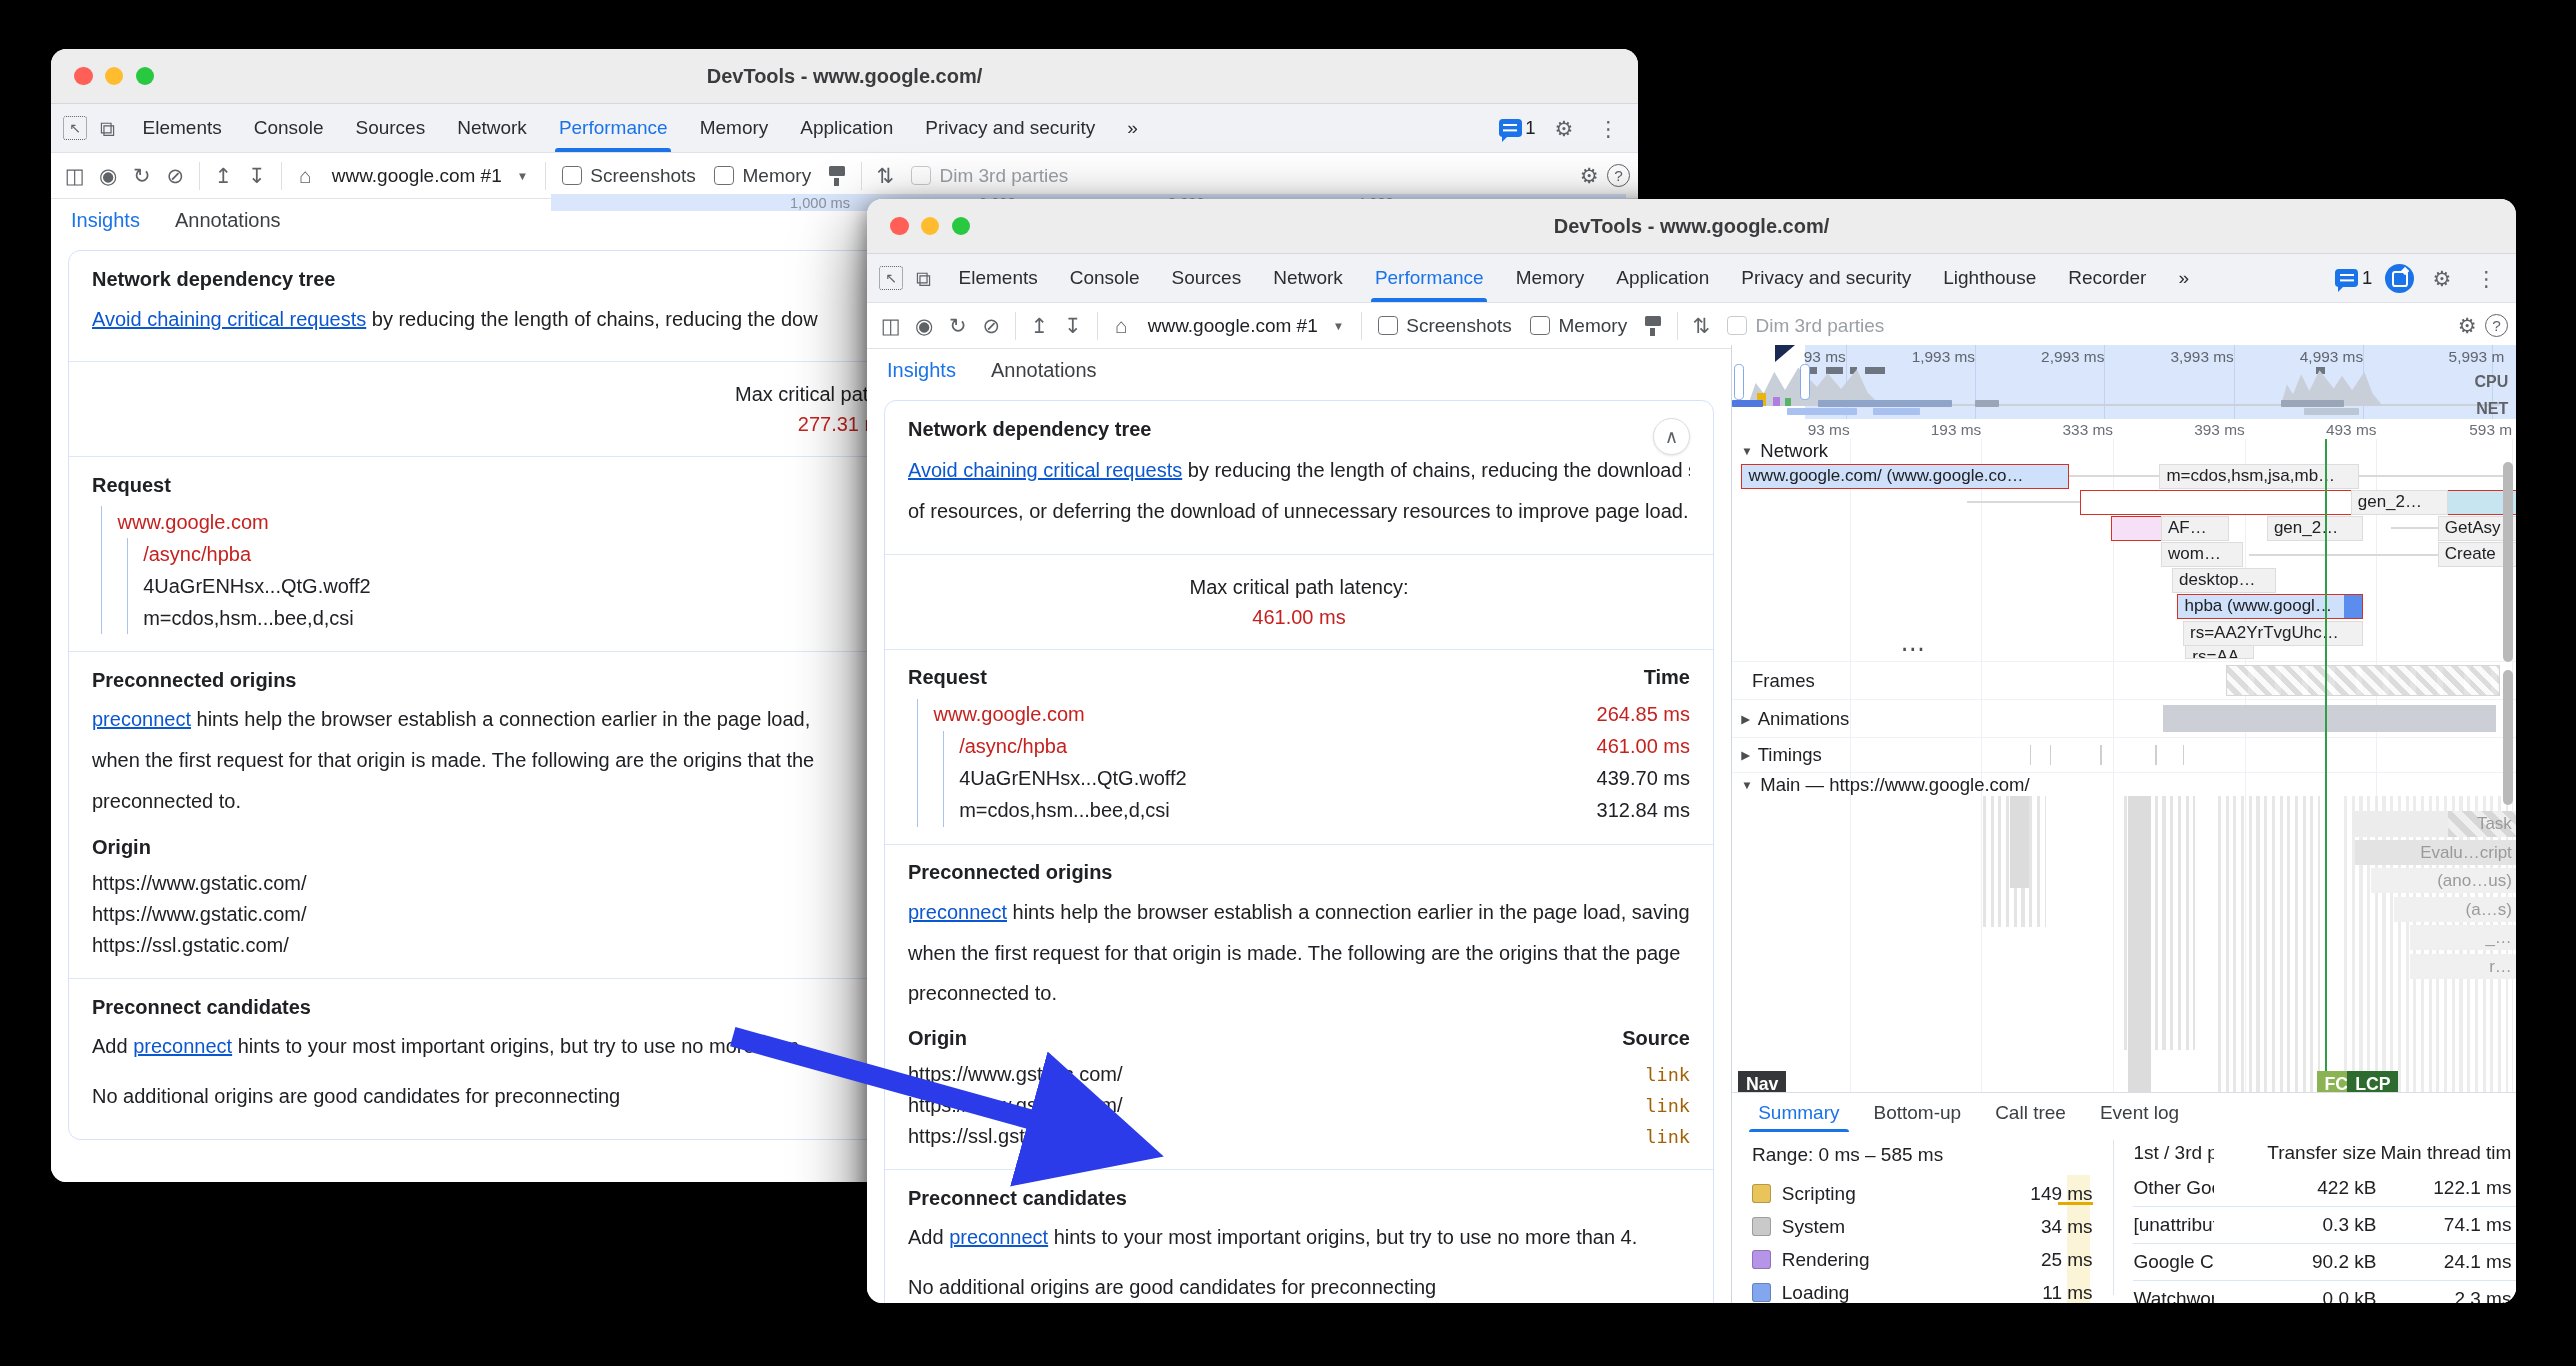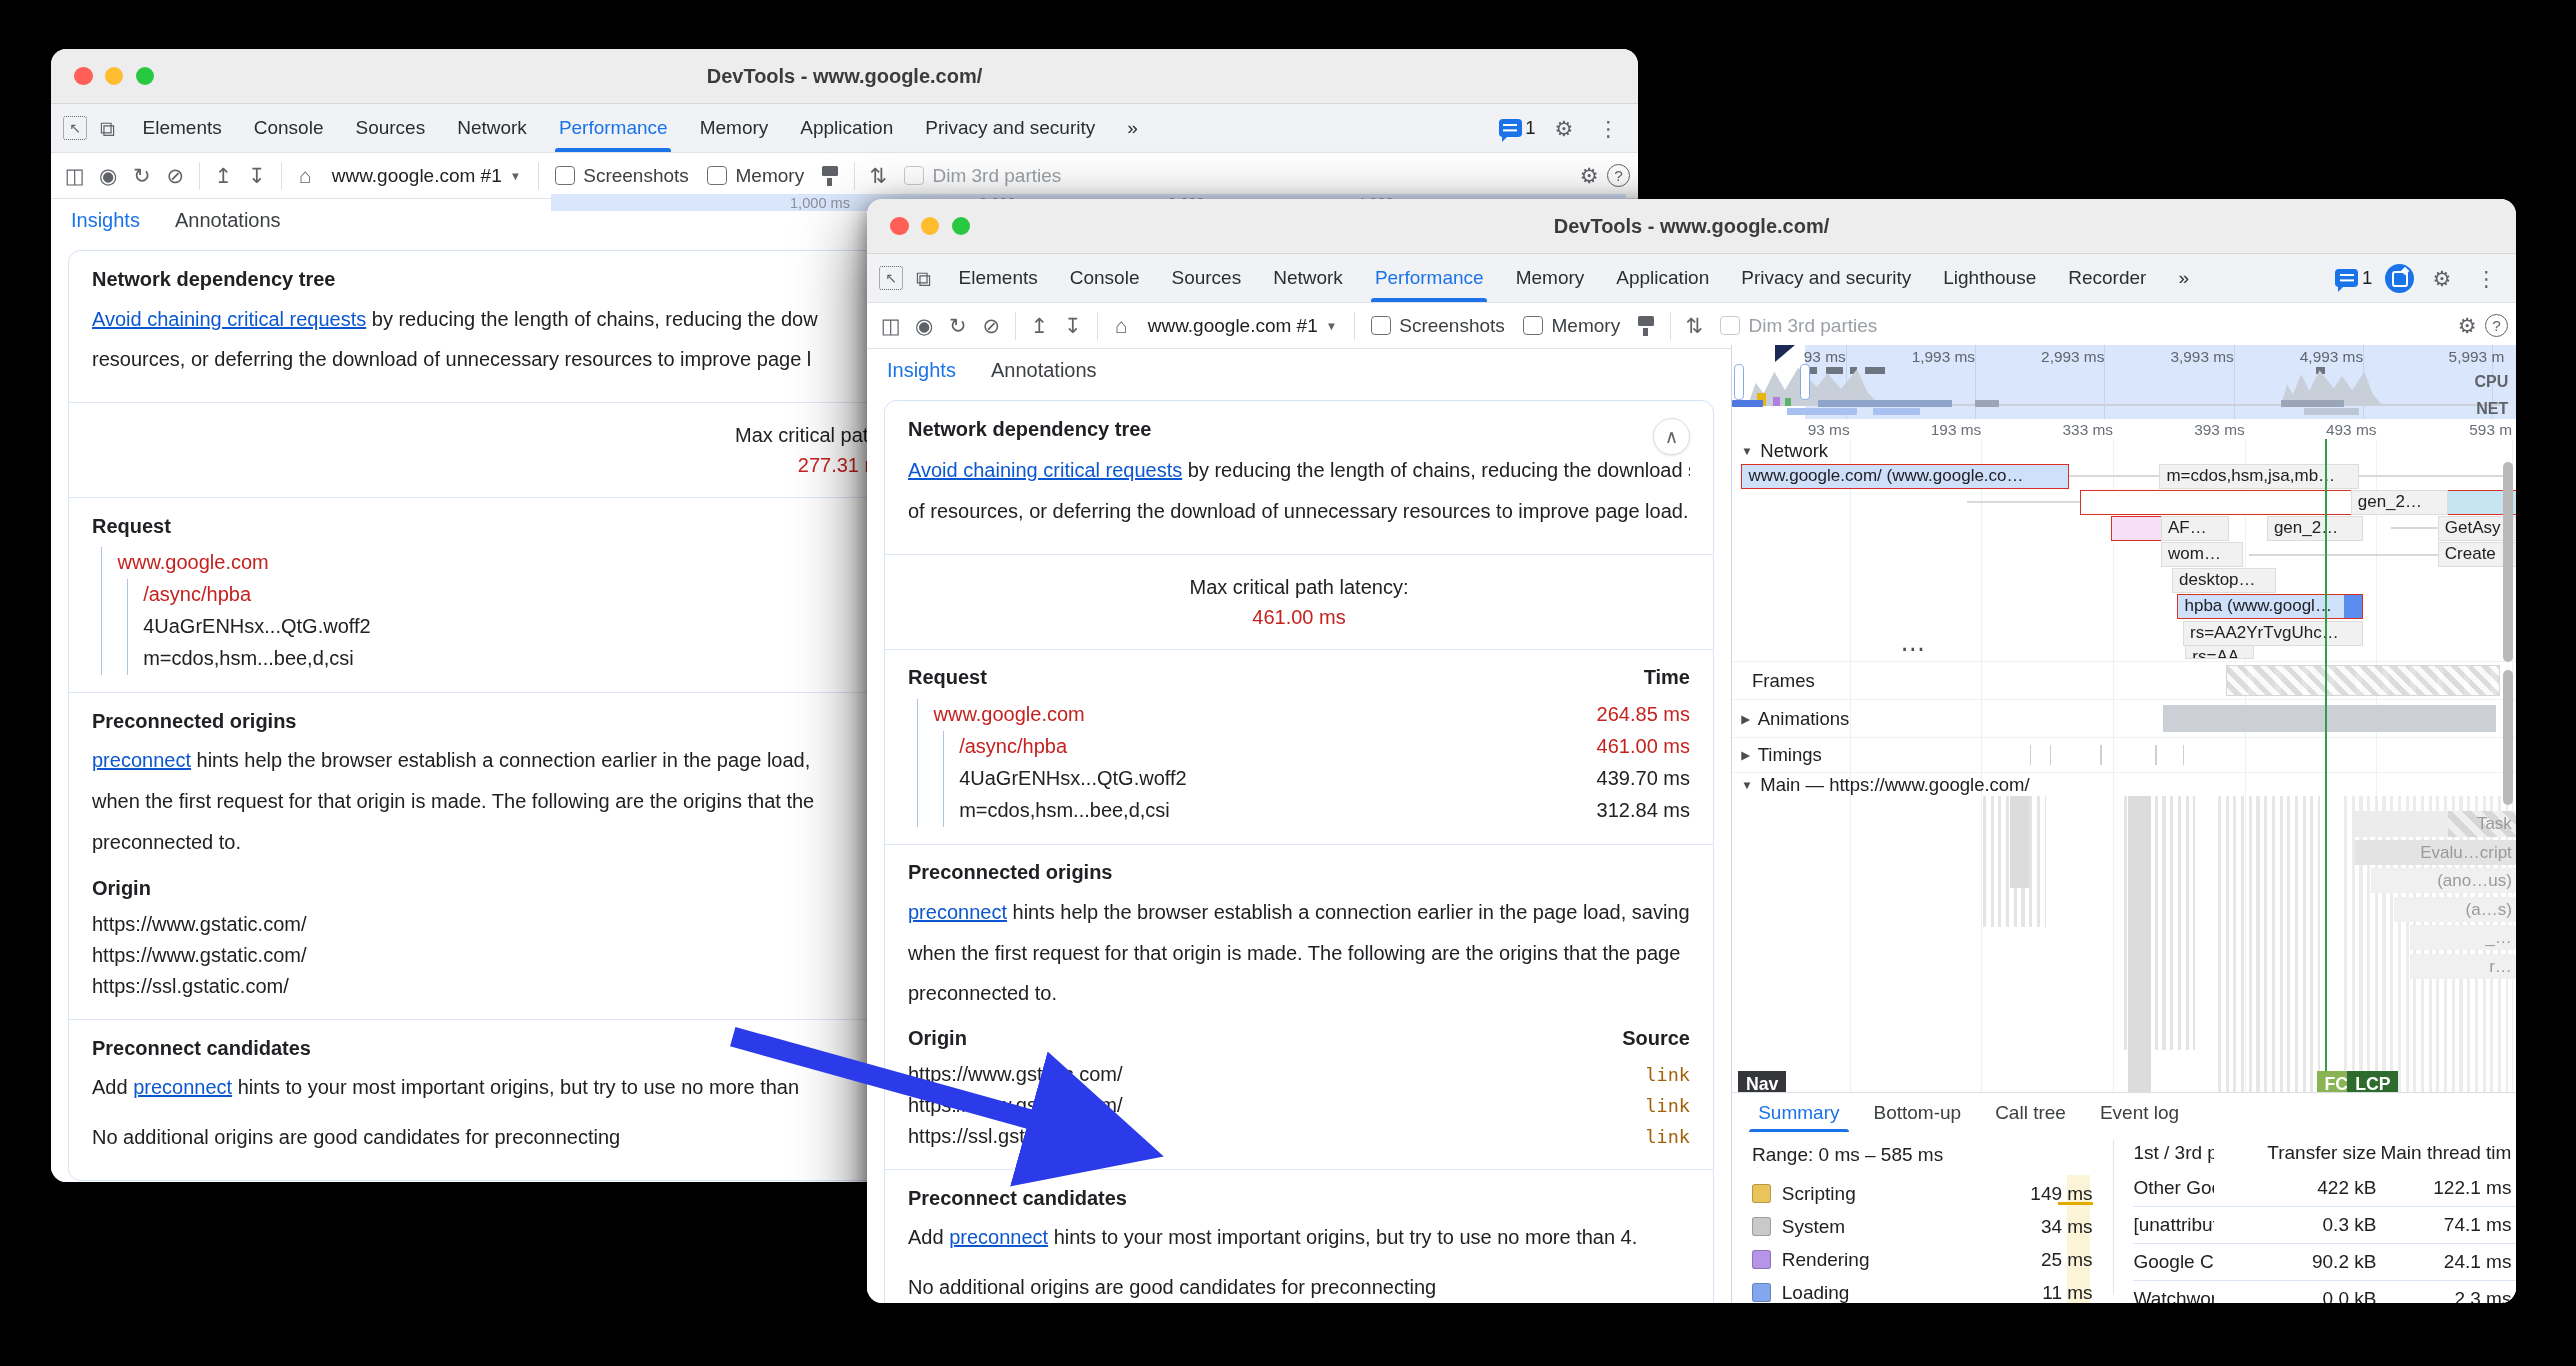--- a/index.html
+++ b/index.html
@@ -31,21 +31,21 @@
   .bubble i{position:absolute;left:4.6px;right:4.6px;top:4.6px;height:2.3px;background:#fff;
             box-shadow:0 5.4px 0 #fff;}
   .ai-circ{width:29px;height:29px;border-radius:50%;background:#1a73e8;position:relative;}
   .ai-circ::before{content:"";position:absolute;left:7px;top:7px;width:12.3px;height:12.3px;
                    border:2.3px solid #fff;border-radius:3.1px;}
   .ai-circ::after{content:"";position:absolute;right:5.4px;top:4.6px;width:6.2px;height:6.2px;
                   background:#fff;transform:rotate(45deg);}
   .toolbar{height:45px;background:#fff;border-bottom:0.8px solid #e0e3e8;display:flex;
            align-items:center;padding:0 7.7px;gap:1.5px;font-size:19px;color:#3c4043;}
   .sep{width:0.8px;height:28px;background:#dcdfe4;margin:0 6.2px;}
-  .select{display:flex;align-items:center;gap:8px;padding:0 9.2px;color:#202124;}
+  .select{display:flex;align-items:center;gap:15px;padding:0 9.2px;color:#202124;}
   .caret{font-size:11.5px;color:#5f6368;}
   .check{display:flex;align-items:center;gap:8.5px;padding:0 8.5px;}
   .cb{width:17.7px;height:17.7px;border:1.5px solid #6b6f73;border-radius:3.8px;background:#fff;}
   .check.disabled{color:#9aa0a6;}
   .check.disabled .cb{border-color:#c7cace;}
   .brush{width:18.5px;height:21.6px;position:relative;}
   .brush::before{content:"";position:absolute;top:0.8px;left:1.5px;right:1.5px;height:10px;
                  background:#5f6368;border-radius:1.5px;}
   .brush::after{content:"";position:absolute;bottom:0;left:6.2px;width:5.4px;height:8.5px;background:#5f6368;}
   .spacer{flex:1;}
@@ -248,21 +248,20 @@
       <span>1,000 ms</span>
         <span>2,000 ms</span>
       <span>3,000 ms</span>
         <span>4,000 ms</span>
     </div>
     <div class="insights" style="top:189px;">
       <div class="card">
         <div class="sec">
           <h3 class="sec-title">Network dependency tree</h3>
           <p class="line"><a class="lnk">Avoid chaining critical requests</a><span> by reducing the length of chains, reducing the dow</span></p>
-          <p class="line">resources, or deferring the download of unnecessary resources to improve page l</p>
         </div>
         <div class="divider"></div>
         <div class="sec latency">
           <div>Max critical path latency:</div>
           <div class="lat-val">277.31 ms</div>
         </div>
         <div class="divider"></div>
         <div class="sec">
           <div class="hdr-row">
               <span>Request</span>

